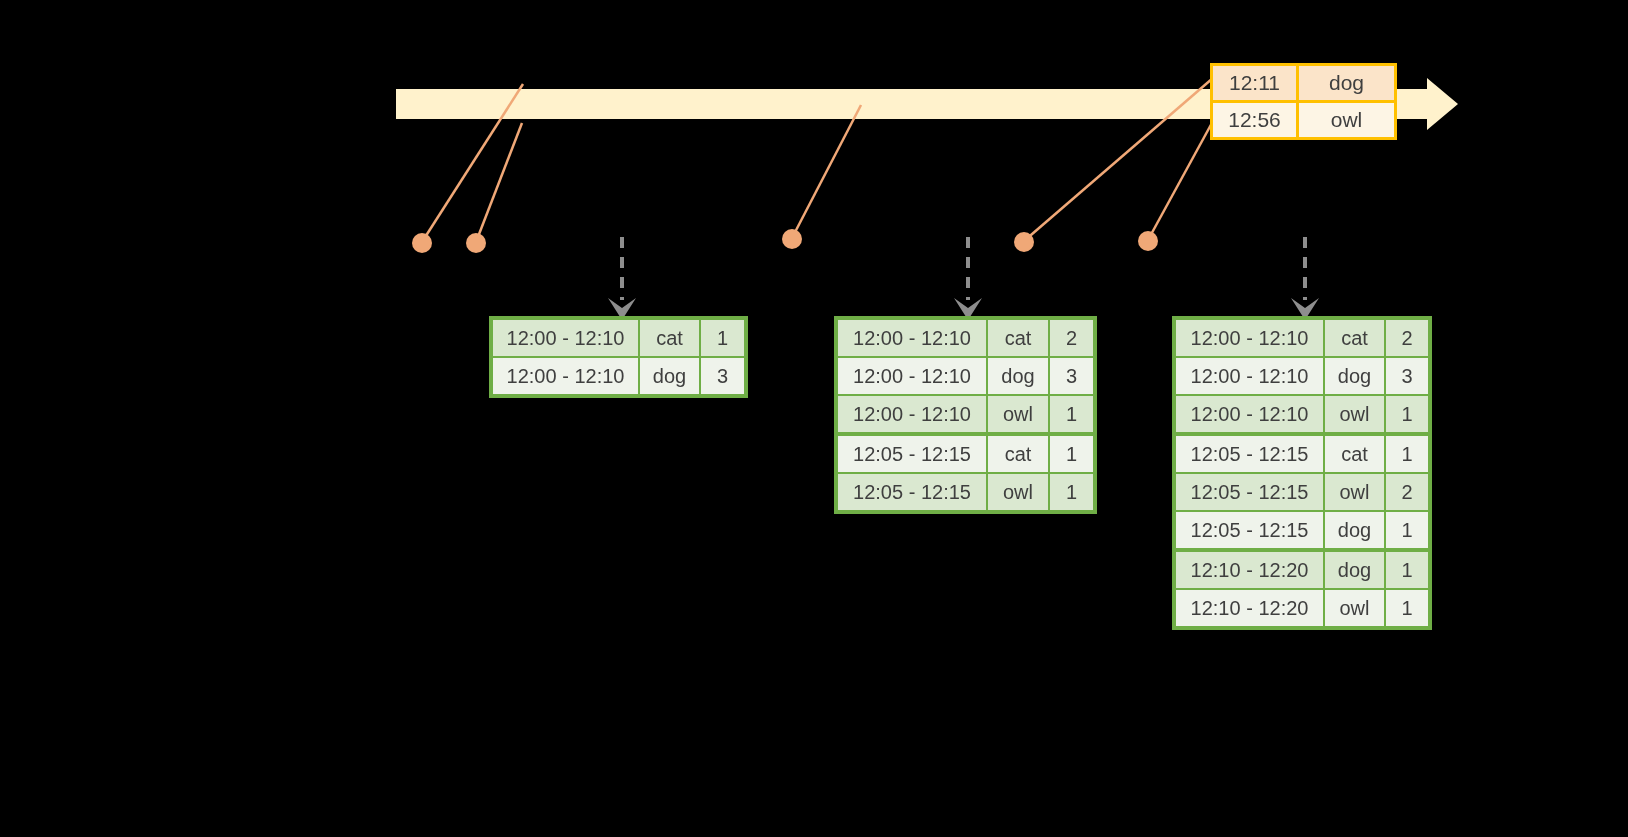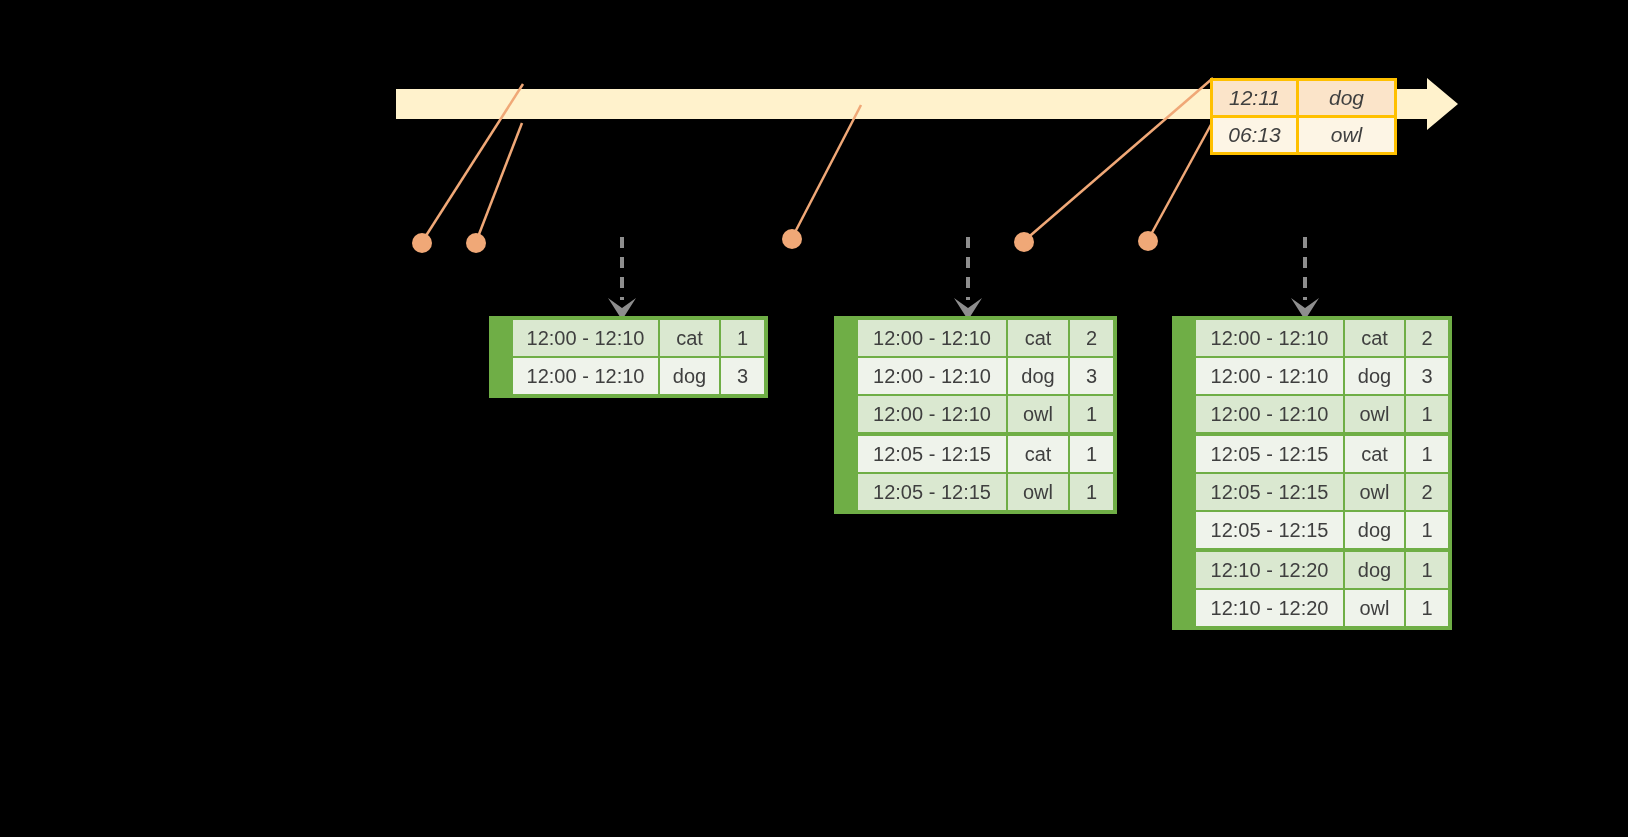--- a/index.html
+++ b/index.html
@@ -10,35 +10,35 @@
   #art { position:absolute; left:0; top:0; }
 
   
   .etable {
     position:absolute; display:grid; gap:3px;
     background:#FFC000; border:3px solid #FFC000;
     font-size:21px;
   }
   .et1 { left:520px; top:61px;  grid-template-columns:84px 112px; grid-auto-rows:34px; }
   .et2 { left:858px; top:82px;  grid-template-columns:75px 99px;  grid-auto-rows:33px; }
-  .et3 { left:1210px; top:78px; grid-template-columns:83px 95px;  grid-auto-rows:34px;font-style:italic; }
+  .et3 { left:1210px; top:63px; grid-template-columns:83px 95px;  grid-auto-rows:34px; }
   .ecell { display:flex; align-items:center; justify-content:center; background:#FBE4C9; }
   .ecell.light { background:#FDF5E5; }
 
   
   .gtable {
     position:absolute; display:flex; flex-direction:column; gap:4px;
     background:#6FAE46; border:4px solid #6FAE46;
     font-size:20px;
   }
   .gt1 { left:489px;  top:316px; }
   .gt2 { left:834px;  top:316px; }
   .gt3 { left:1172px; top:316px; }
   .ggroup { display:flex; flex-direction:column; gap:2px; }
-  .grow { display:grid; gap:2px;margin-left:20px; }
+  .grow { display:grid; gap:2px; }
   .gt1 .grow { grid-template-columns:145px 59px 43px; }
   .gt2 .grow { grid-template-columns:148px 60px 43px; }
   .gt3 .grow { grid-template-columns:147px 59px 42px; }
   .gcell { height:36px; display:flex; align-items:center; justify-content:center; background:#DAE8D0; }
   .grow.light .gcell { background:#EFF3EB; }
 </style>
 </head>
 <body>
 
 <div id="canvas">
@@ -66,21 +66,21 @@
     <path d="M954,298 L968,320 L982,298 L968,308 Z" fill="#8E8E8E"></path>
     <line x1="1305" y1="237" x2="1305" y2="300" stroke="#8E8E8E" stroke-width="4" stroke-dasharray="11 9"></line>
     <path d="M1291,298 L1305,320 L1319,298 L1305,308 Z" fill="#8E8E8E"></path>
   </svg>
 
 
 
   <div class="etable et3">
     <div class="ecell">12:11</div>
     <div class="ecell">dog</div>
-    <div class="ecell light">06:13</div>
+    <div class="ecell light">12:56</div>
     <div class="ecell light">owl</div>
   </div>
 
   <div class="gtable gt1">
     <div class="ggroup">
       <div class="grow">
         <div class="gcell">12:00 - 12:10</div>
         <div class="gcell">cat</div>
         <div class="gcell">1</div>
       </div>

